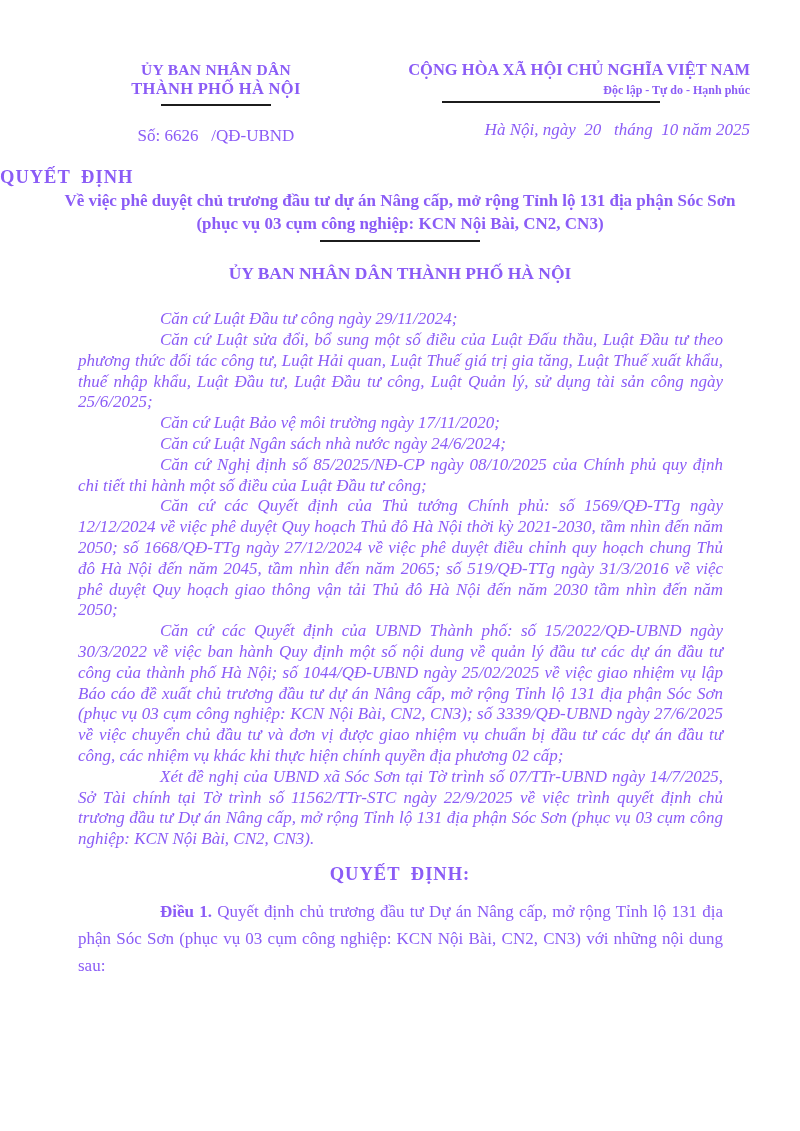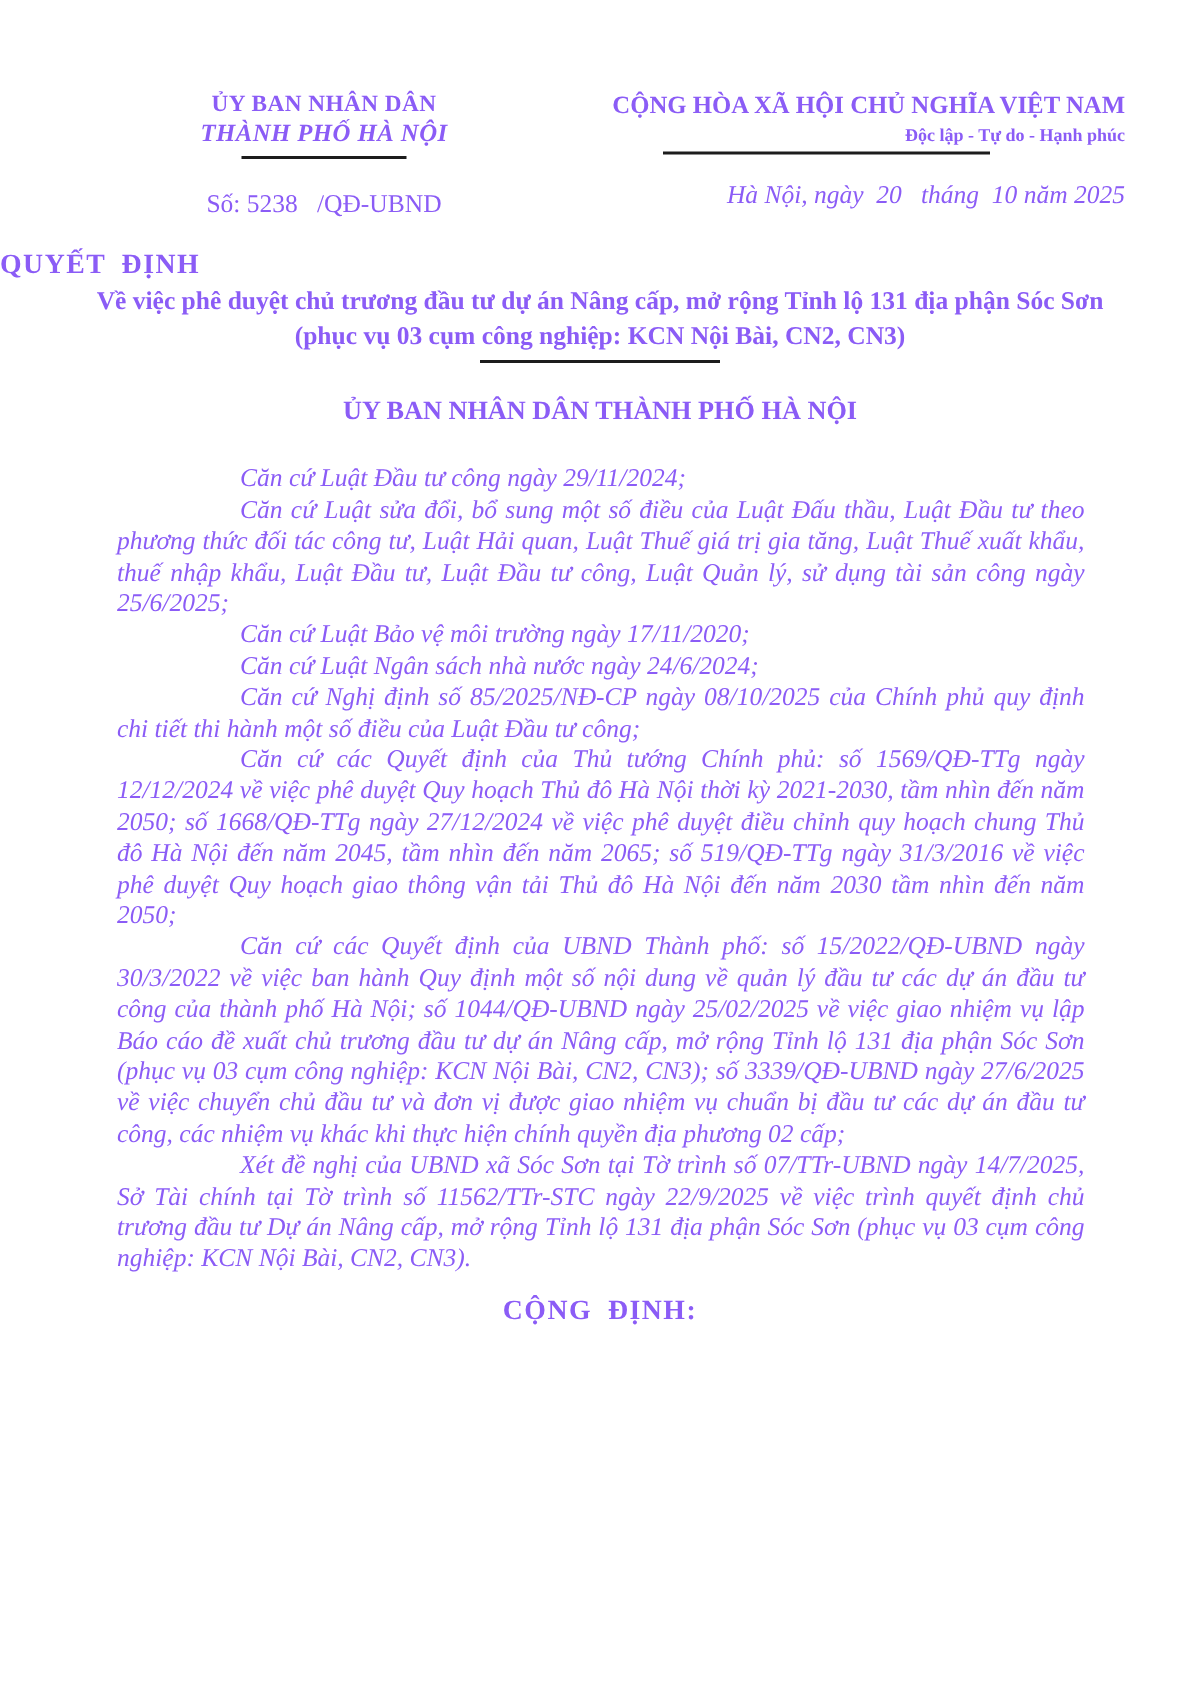--- a/index.html
+++ b/index.html
@@ -9,21 +9,21 @@
     height: 1131px;
     margin: 0 auto;
     background: #ffffff;
     color: #8b5cf6;
     font-family: "Liberation Serif", "DejaVu Serif", serif;
     overflow: hidden;
   }
   .header { display: flex; padding-top: 60px; }
   .header-left { width: 272px; margin-left: 80px; text-align: center; flex: none; }
   .org1 { font-weight: bold; font-size: 15.5px; line-height: 1.25; letter-spacing: 0.3px; }
-  .org2 { font-weight: bold; font-size: 16.5px; line-height: 1.25; letter-spacing: 0.3px; font-style: italic; }
+  .org2 { font-weight: bold; font-size: 16.5px; line-height: 1.25; letter-spacing: 0.3px; }
   .rule { border-bottom: 2px solid #1c1c1c; height: 0; }
   .rule-left  { width: 110px; margin: 4px auto 0 auto; }
   .doc-number { margin-top: 20px; font-size: 17px; white-space: pre-wrap; }
   .header-right { flex: 1; margin-right: 50px; text-align: right; }
   .nat1  { font-weight: bold; font-size: 16.5px; line-height: 1.2; }
   .motto { font-weight: bold; font-size: 12px; line-height: 1.2; margin-top: 3px; }
   .rule-right { width: 218px; margin: 4px auto 0 auto; }
   .date-line { margin-top: 17px; font-style: italic; font-size: 17px; white-space: pre-wrap; }
   .decision-title {
     margin-top: 21px; text-align: left; font-weight: bold; font-size: 18.5px;
@@ -53,21 +53,21 @@
 </head>
 <body>
 
 <div class="page">
 
   <div class="header">
     <div class="header-left">
       <div class="org1">ỦY BAN NHÂN DÂN</div>
       <div class="org2">THÀNH PHỐ HÀ NỘI</div>
       <div class="rule rule-left"></div>
-      <div class="doc-number">Số: 5238   /QĐ-UBND</div>
+      <div class="doc-number">Số: 6626   /QĐ-UBND</div>
     </div>
     <div class="header-right">
       <div class="nat1">CỘNG HÒA XÃ HỘI CHỦ NGHĨA VIỆT NAM</div>
       <div class="motto">Độc lập - Tự do - Hạnh phúc</div>
       <div class="rule rule-right"></div>
       <div class="date-line">Hà Nội, ngày  20   tháng  10 năm 2025</div>
     </div>
   </div>
 
   <div class="decision-title">QUYẾT ĐỊNH</div>
@@ -80,16 +80,17 @@
     <p>Căn cứ Luật Đầu tư công ngày 29/11/2024;</p>
     <p>Căn cứ Luật sửa đổi, bổ sung một số điều của Luật Đấu thầu, Luật Đầu tư theo phương thức đối tác công tư, Luật Hải quan, Luật Thuế giá trị gia tăng, Luật Thuế xuất khẩu, thuế nhập khẩu, Luật Đầu tư, Luật Đầu tư công, Luật Quản lý, sử dụng tài sản công ngày 25/6/2025;</p>
     <p>Căn cứ Luật Bảo vệ môi trường ngày 17/11/2020;</p>
     <p>Căn cứ Luật Ngân sách nhà nước ngày 24/6/2024;</p>
     <p>Căn cứ Nghị định số 85/2025/NĐ-CP ngày 08/10/2025 của Chính phủ quy định chi tiết thi hành một số điều của Luật Đầu tư công;</p>
     <p>Căn cứ các Quyết định của Thủ tướng Chính phủ: số 1569/QĐ-TTg ngày 12/12/2024 về việc phê duyệt Quy hoạch Thủ đô Hà Nội thời kỳ 2021-2030, tầm nhìn đến năm 2050; số 1668/QĐ-TTg ngày 27/12/2024 về việc phê duyệt điều chỉnh quy hoạch chung Thủ đô Hà Nội đến năm 2045, tầm nhìn đến năm 2065; số 519/QĐ-TTg ngày 31/3/2016 về việc phê duyệt Quy hoạch giao thông vận tải Thủ đô Hà Nội đến năm 2030 tầm nhìn đến năm 2050;</p>
     <p>Căn cứ các Quyết định của UBND Thành phố: số 15/2022/QĐ-UBND ngày 30/3/2022 về việc ban hành Quy định một số nội dung về quản lý đầu tư các dự án đầu tư công của thành phố Hà Nội; số 1044/QĐ-UBND ngày 25/02/2025 về việc giao nhiệm vụ lập Báo cáo đề xuất chủ trương đầu tư dự án Nâng cấp, mở rộng Tỉnh lộ 131 địa phận Sóc Sơn (phục vụ 03 cụm công nghiệp: KCN Nội Bài, CN2, CN3); số 3339/QĐ-UBND ngày 27/6/2025 về việc chuyển chủ đầu tư và đơn vị được giao nhiệm vụ chuẩn bị đầu tư các dự án đầu tư công, các nhiệm vụ khác khi thực hiện chính quyền địa phương 02 cấp;</p>
     <p>Xét đề nghị của UBND xã Sóc Sơn tại Tờ trình số 07/TTr-UBND ngày 14/7/2025, Sở Tài chính tại Tờ trình số 11562/TTr-STC ngày 22/9/2025 về việc trình quyết định chủ trương đầu tư Dự án Nâng cấp, mở rộng Tỉnh lộ 131 địa phận Sóc Sơn (phục vụ 03 cụm công nghiệp: KCN Nội Bài, CN2, CN3).</p>
   </div>
 
-  <div class="decree-heading">CỘNG ĐỊNH:</div>
+  <div class="decree-heading">QUYẾT ĐỊNH:</div>
 
+  <p class="article"><b>Điều 1.</b><span> Quyết định chủ trương đầu tư Dự án Nâng cấp, mở rộng Tỉnh lộ 131 địa phận Sóc Sơn (phục vụ 03 cụm công nghiệp: KCN Nội Bài, CN2, CN3) với những nội dung sau:</span></p>
 
 </div>
 
 </body></html>

